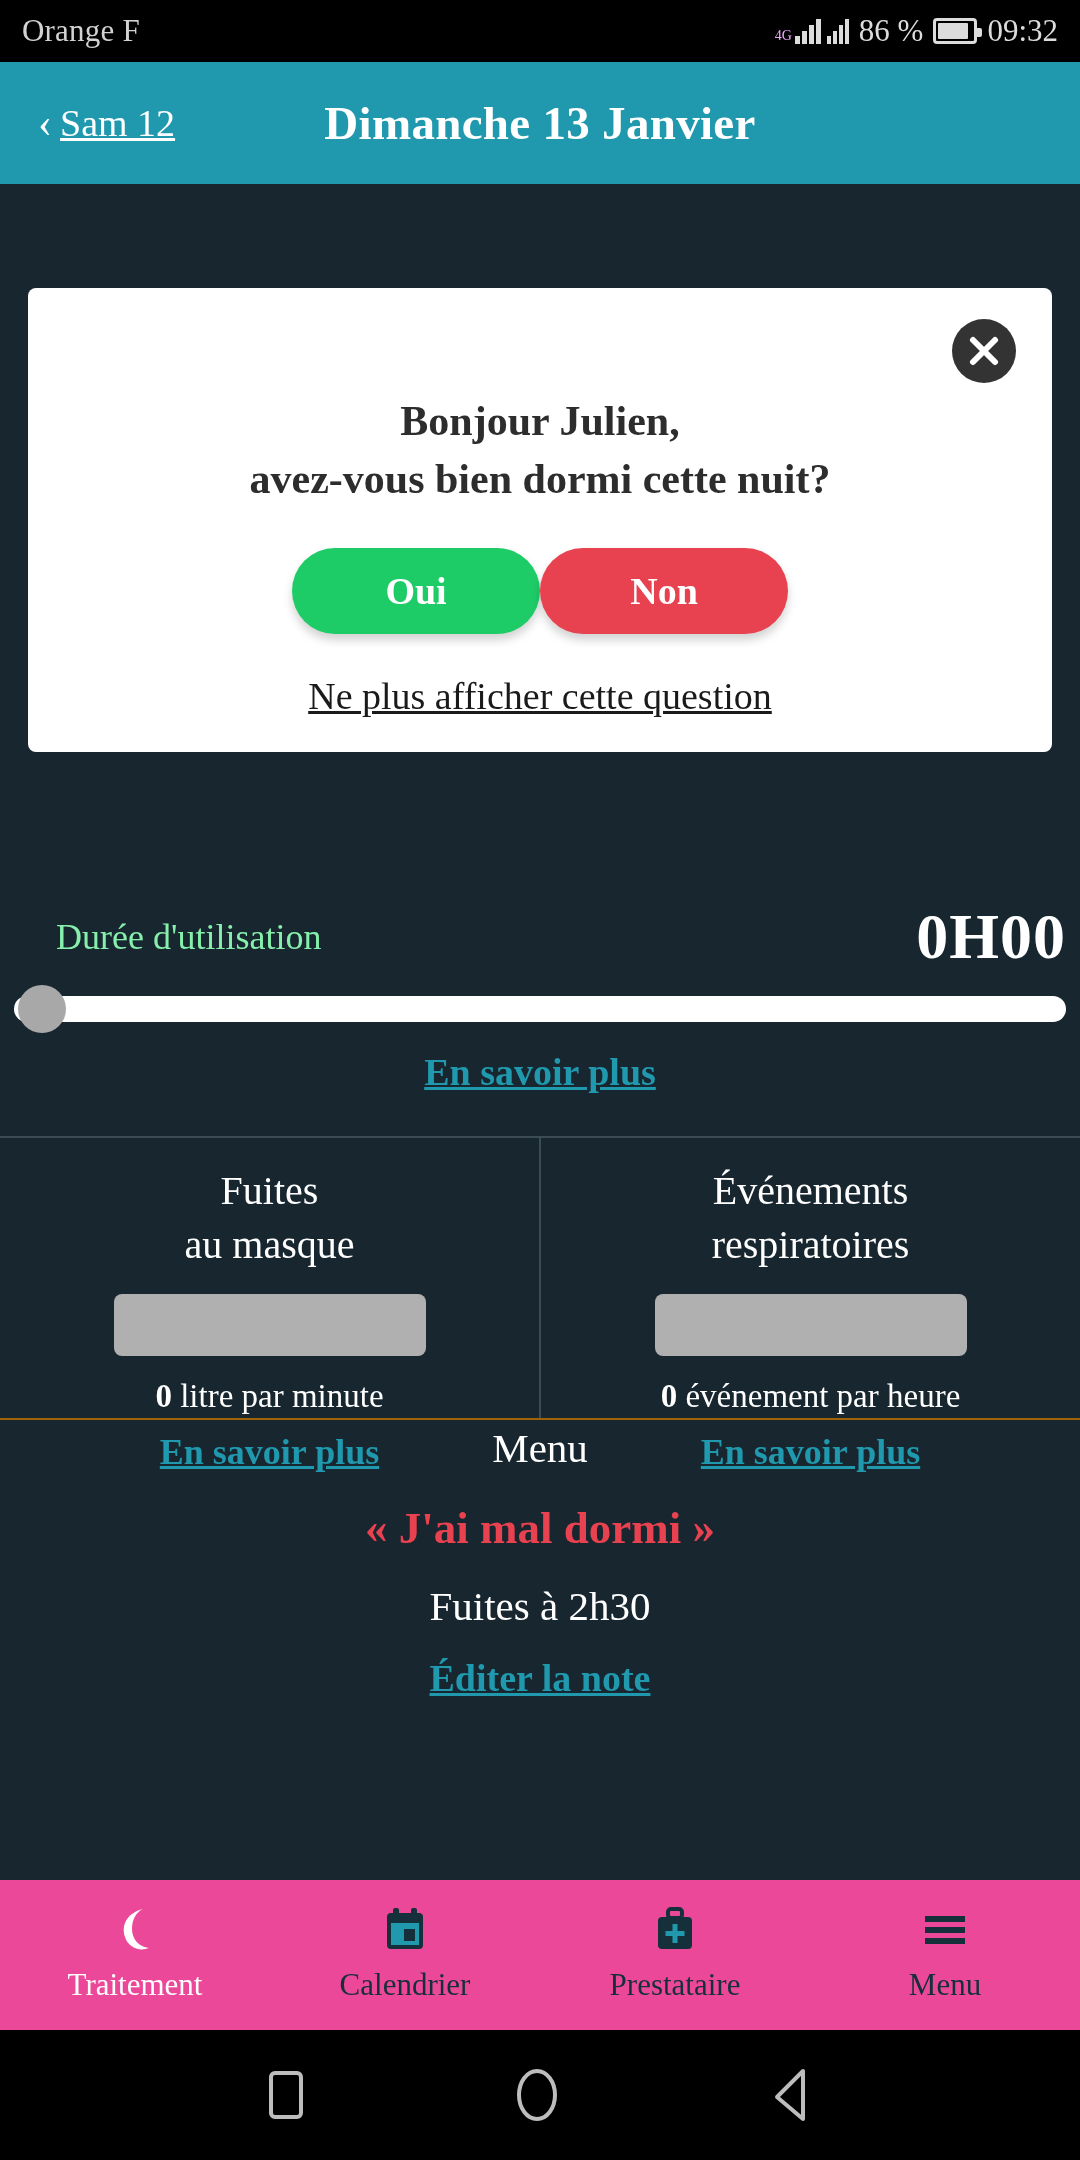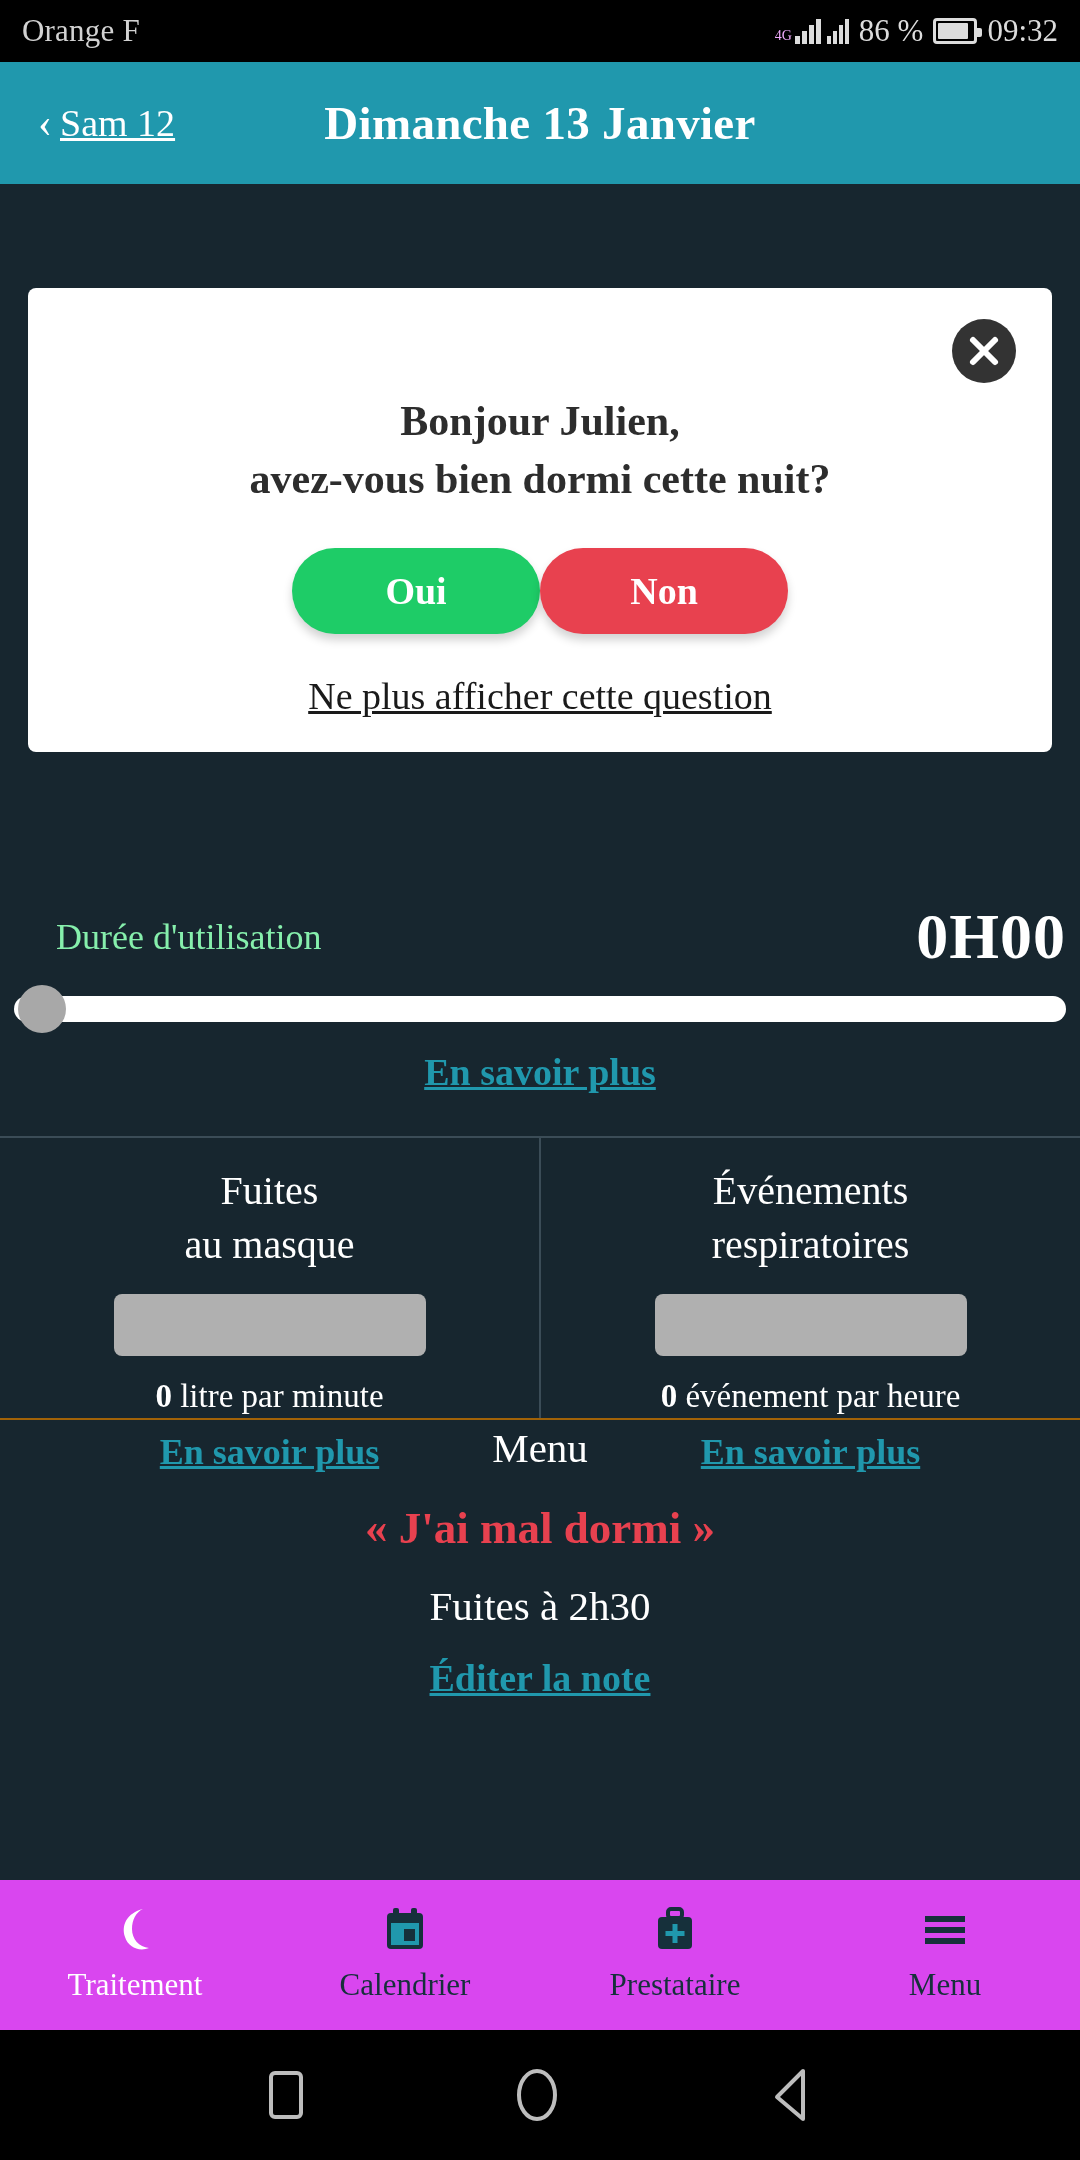--- a/index.html
+++ b/index.html
@@ -295,21 +295,21 @@
     font-size: 38px;
     font-weight: bold;
     text-decoration: underline;
   }
 
   
   .bottomnav {
     position: absolute;
     left: 0; bottom: 130px;
     width: 1080px; height: 150px;
-    background: #d946ef;
+    background: #ec4899;
     display: flex;
   }
   .navitem {
     flex: 1;
     display: flex;
     flex-direction: column;
     align-items: center;
     justify-content: center;
     gap: 14px;
     color: #16303b;

